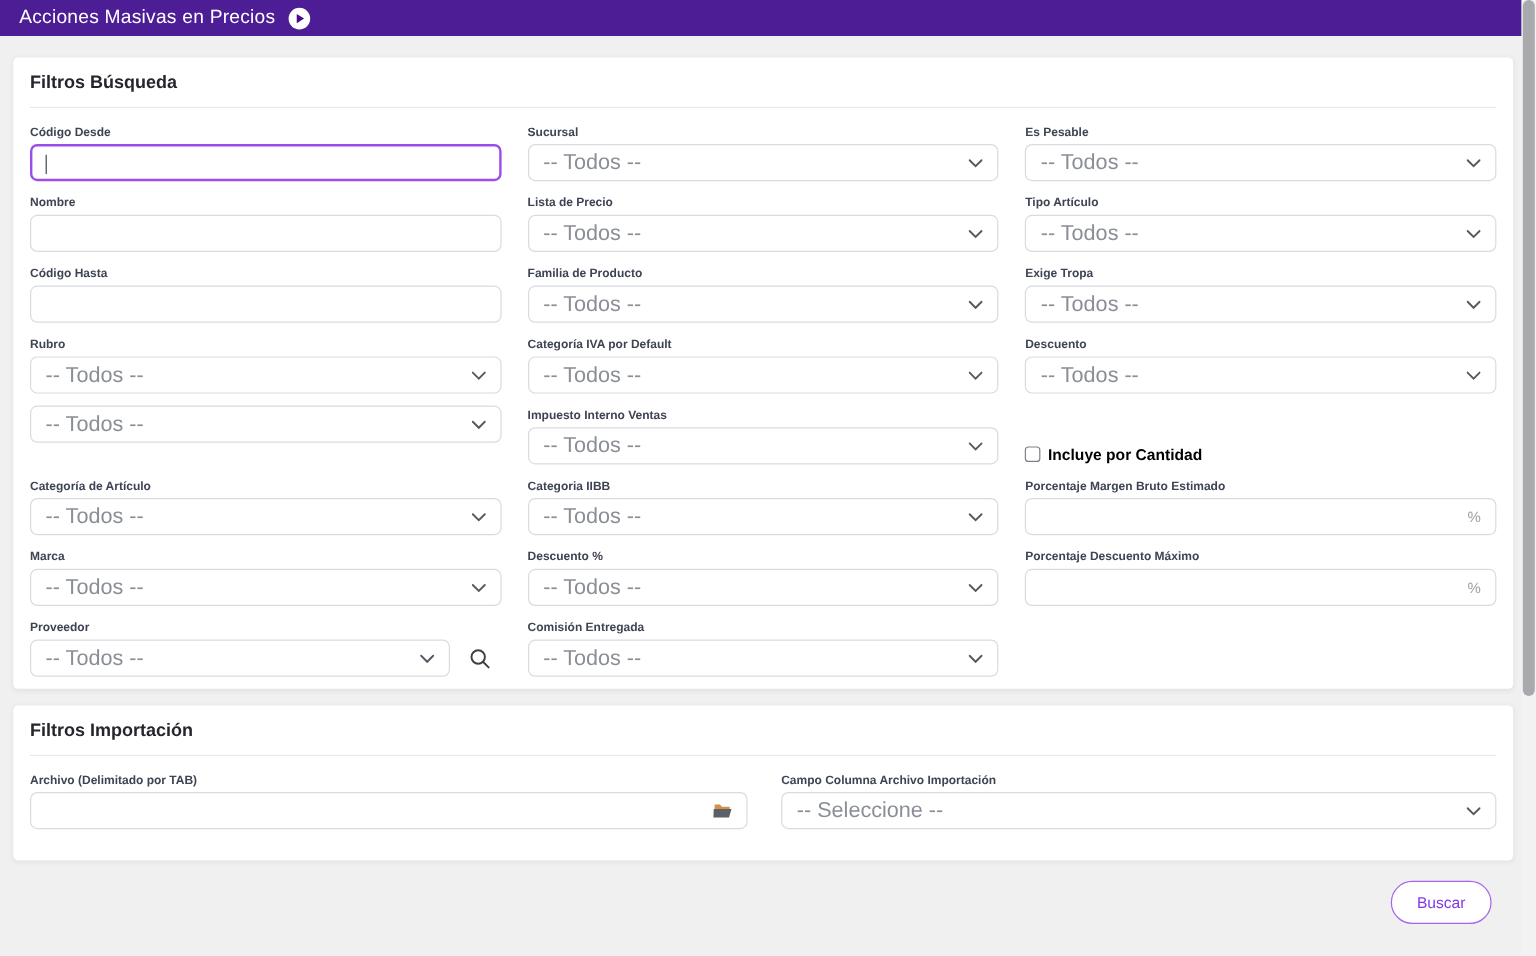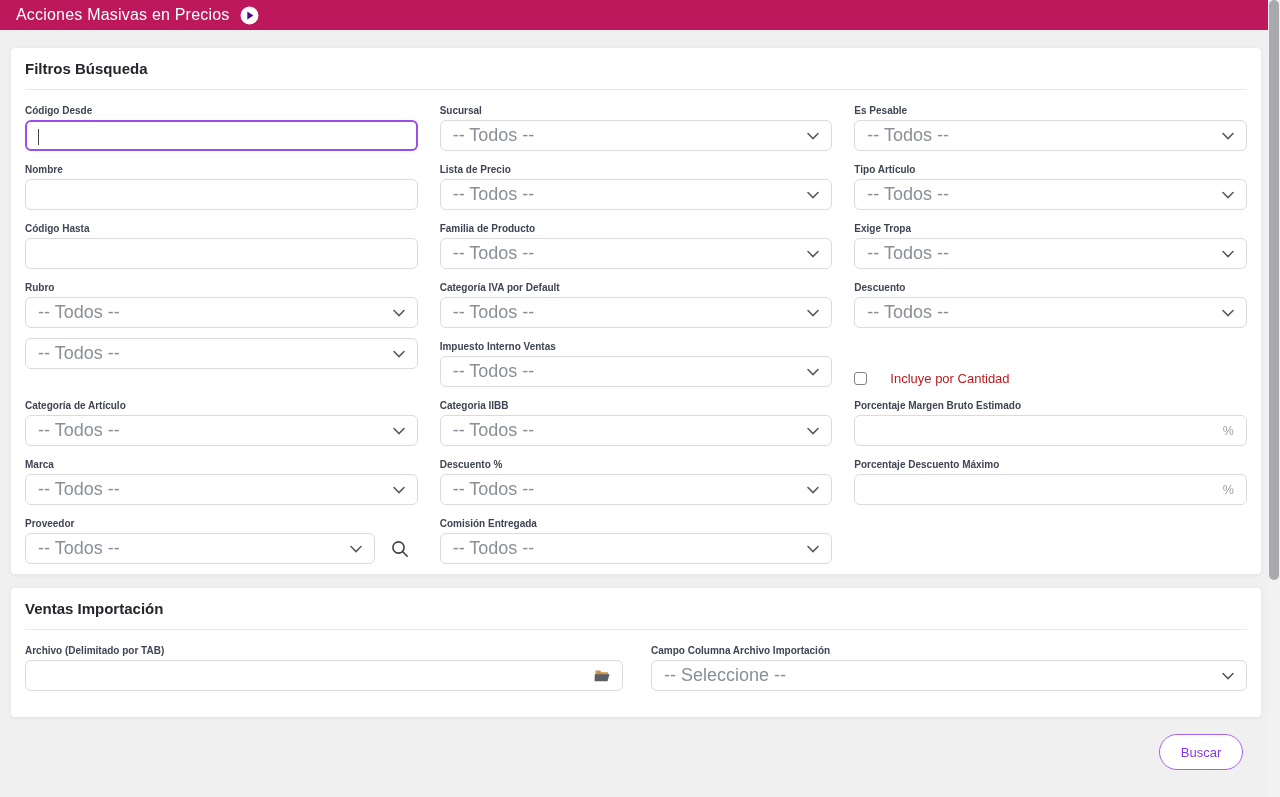--- a/index.html
+++ b/index.html
@@ -8,21 +8,21 @@
     font-family: "Liberation Sans", "DejaVu Sans", sans-serif;
     background: #f0f0f1;
     position: relative;
     font-size: 13px;
     color: #3f4454;
   }
 
   
   .topbar {
     position: absolute; top: 0; left: 0; right: 12px; height: 30px;
-    background: #be185d;
+    background: #4c1d95;
     display: flex; align-items: center;
     padding-left: 16px;
   }
   .topbar-title { color: #ffffff; font-size: 16px; font-weight: 500; letter-spacing: .2px; }
   .play-icon { margin-left: 10px; display: inline-flex; }
 
   
   .scrollbar {
     position: absolute; top: 0; right: 0; width: 12px; height: 797px;
     background: #f2f2f3;
@@ -80,21 +80,21 @@
   .inline-row { display: flex; align-items: center; }
   .inline-row .select { width: 350px; }
   .search-btn { margin-left: 16px; display: inline-flex; cursor: pointer; }
 
   
   .checkbox-slot { display: flex; align-items: center; padding-top: 21px; }
   .checkbox {
     width: 13px; height: 13px; border: 1px solid #7d818a; border-radius: 3px;
     background: #fff; display: inline-block; cursor: pointer; flex: 0 0 auto;
   }
-  .cb-label { font-weight: 400; color: #b91c1c; margin-left: 23px; cursor: pointer; }
+  .cb-label { font-weight: 700; color: #000000; margin-left: 6px; cursor: pointer; }
 
   
   .file-icon { position: absolute; right: 10px; top: 6px; cursor: pointer; }
 
   
   .grid2 { display: grid; grid-template-columns: 598px 1fr; column-gap: 28px; padding: 12px 0 26px 0; }
   .grid2 .slot { height: auto; }
 
   
   .actions-row { display: flex; justify-content: flex-end; margin: 17px 25px 0 0; }
@@ -332,21 +332,21 @@
             <input type="text" value="" style="">
             <span class="suffix">%</span>
           </div>
         </div>
         <div class="slot"></div>
       </div>
     </div>
   </section>
 
   <section class="card" style="margin-top:14px;">
-    <h2 class="card-title">Ventas Importación</h2>
+    <h2 class="card-title">Filtros Importación</h2>
     <hr class="rule">
     <div class="grid2">
       <div class="slot">
         <label class="flabel">Archivo (Delimitado por TAB)</label>
         <div class="inputwrap">
           <input type="text" value="" style="">
           <span class="file-icon">
             <svg width="19" height="17" viewBox="0 0 19 17">
               <path d="M2.5 3.5 h4.5 l1.6 1.8 h6.5 v3 h-12.6 z" fill="#d29147"></path>
               <path d="M1.8 7.2 h14.8 l-2.1 7 h-13 z" fill="#5b5f66"></path>

